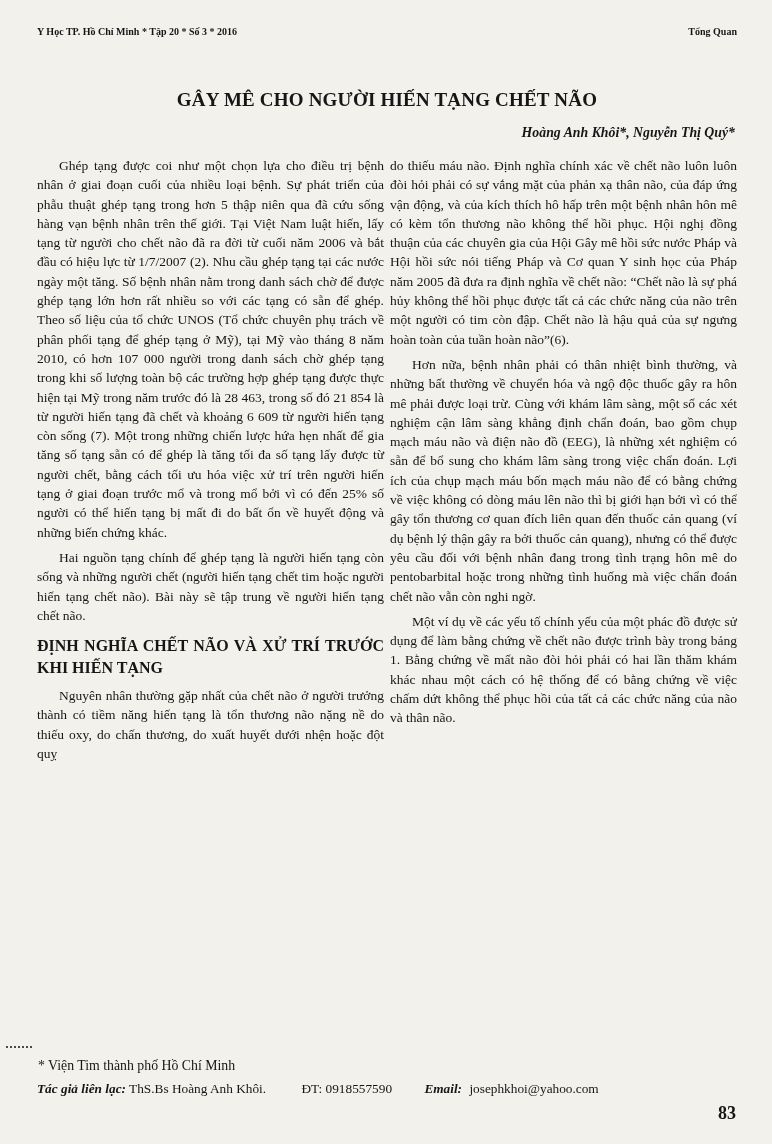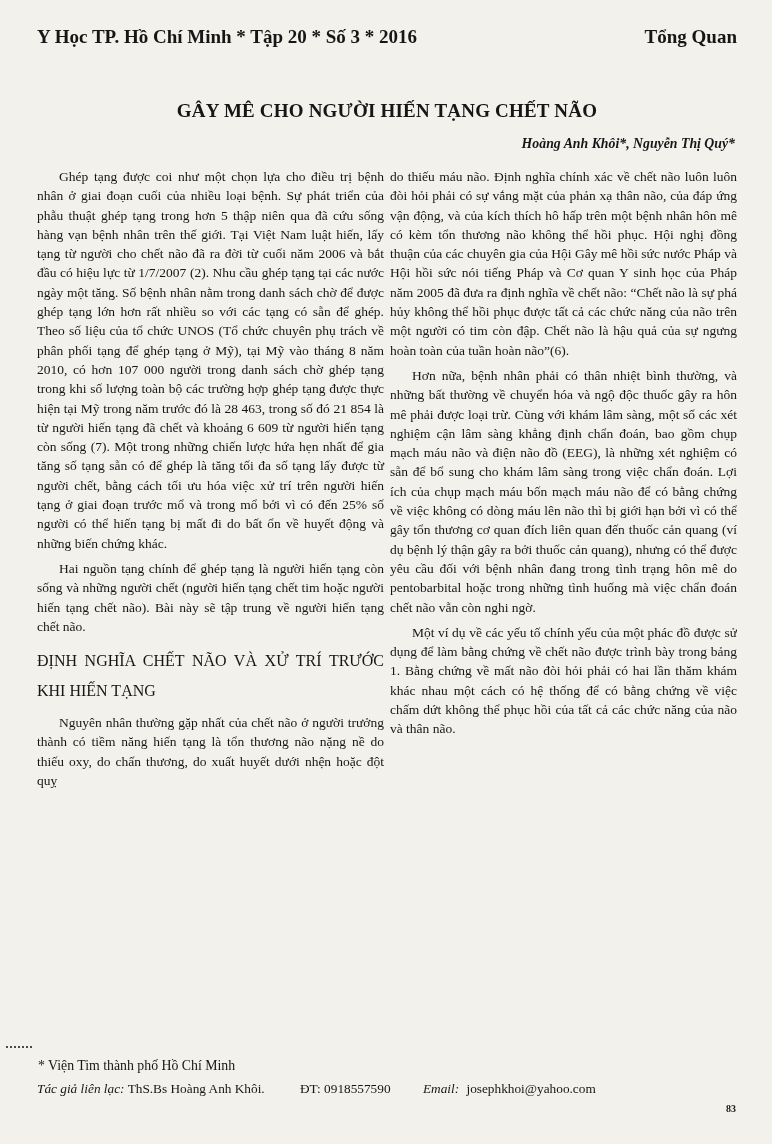--- a/index.html
+++ b/index.html
@@ -12,21 +12,21 @@
     position: relative;
     overflow: hidden;
   }
   .page { padding: 26px 35px 0 37px; }
 
   .header {
     display: flex;
     justify-content: space-between;
     align-items: flex-start;
     font-weight: bold;
-    font-size: 19px;
+    font-size: 10px;
   }
 
   .title {
     text-align: center;
     font-size: 19px;
     font-weight: bold;
     margin: 52px 10px 0 10px;
     letter-spacing: 0.2px;
   }
 
@@ -50,22 +50,22 @@
     min-width: 0;
     font-size: 13.5px;
     line-height: 19.3px;
     text-align: justify;
   }
   .col p { margin: 0 0 6px 0; }
   p.indent { text-indent: 22px; }
 
   .heading {
     font-size: 16px;
-    line-height: 30px;
-    font-weight: normal;
+    line-height: 22px;
+    font-weight: bold;
     margin: 10px 0 7px 0;
     text-align: justify;
   }
 
   .footnote-sep {
     position: absolute;
     left: 6px;
     top: 1046px;
     width: 26px;
     border-top: 2px dotted #4a4a4a;
@@ -76,31 +76,31 @@
     top: 1058px;
     font-size: 13.8px;
   }
   .contact {
     position: absolute;
     left: 37px;
     top: 1081px;
     font-size: 13.3px;
     white-space: nowrap;
   }
-  .contact .it { font-style: italic; }
+  .contact .it { font-style: italic; font-weight: bold; }
   .contact .name { margin-right: 32px; }
   .contact .phone { margin-right: 29px; }
   .contact .email-label { margin-right: 4px; }
 
   .pageno {
     position: absolute;
     right: 36px;
     top: 1103px;
     font-weight: bold;
-    font-size: 10px;
+    font-size: 18px;
   }
 </style>
 </head>
 <body>
 
 <div class="page">
 
   <div class="header">
     <span>Y Học TP. Hồ Chí Minh * Tập 20 * Số 3 * 2016</span>
     <span>Tổng Quan</span>

